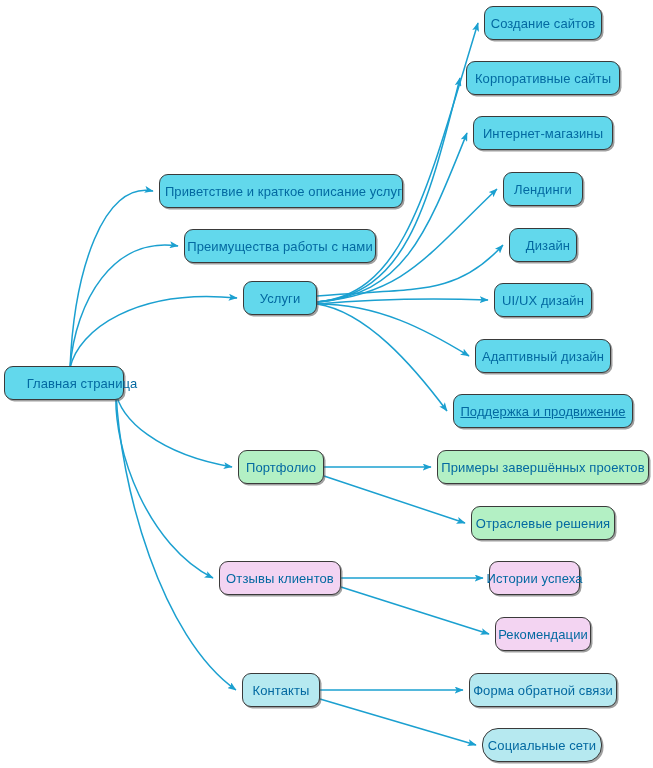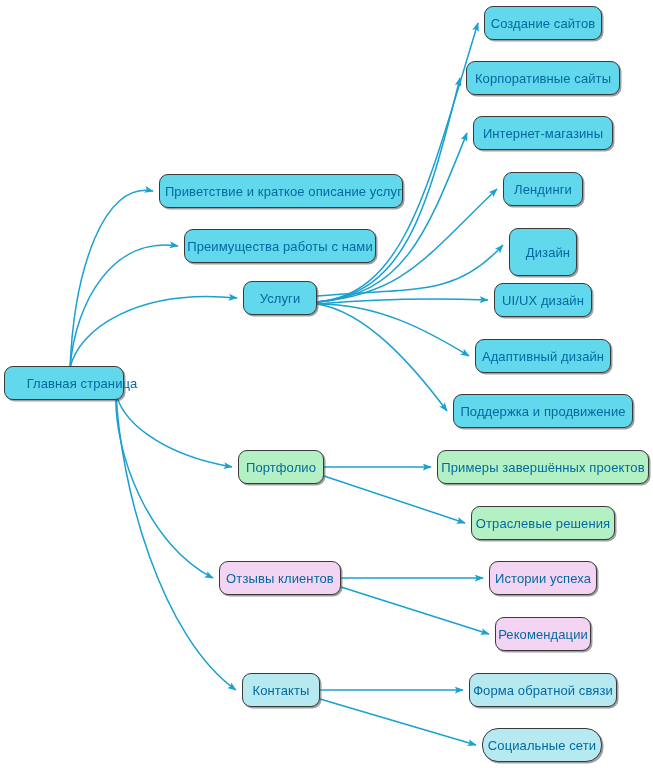--- a/index.html
+++ b/index.html
@@ -102,39 +102,39 @@
       </div>
       <div class="node fill-cyan" style="left: 466px; top: 61px; width: 154px; height: 34px;">
         <span>Корпоративные сайты</span>
       </div>
       <div class="node fill-cyan" style="left: 473px; top: 116px; width: 140px; height: 34px;">
         <span>Интернет-магазины</span>
       </div>
       <div class="node fill-cyan" style="left: 503px; top: 172px; width: 80px; height: 34px;">
         <span>Лендинги</span>
       </div>
-      <div class="node fill-cyan" style="left: 509px; top: 228px; width: 68px; height: 48px; padding-left: 10px;">
+      <div class="node fill-cyan" style="left: 509px; top: 228px; width: 68px; height: 34px; padding-left: 10px;">
         <span>Дизайн</span>
       </div>
       <div class="node fill-cyan" style="left: 494px; top: 283px; width: 98px; height: 34px;">
         <span>UI/UX дизайн</span>
       </div>
       <div class="node fill-cyan" style="left: 475px; top: 339px; width: 136px; height: 34px;">
         <span>Адаптивный дизайн</span>
       </div>
-      <div class="node fill-cyan" style="left: 453px; top: 394px; width: 180px; height: 34px;">
+      <div class="node fill-cyan" style="left: 453px; top: 394px; width: 180px; height: 34px; text-decoration: underline;">
         <span>Поддержка и продвижение</span>
       </div>
       <div class="node fill-green" style="left: 437px; top: 450px; width: 212px; height: 34px;">
         <span>Примеры завершённых проектов</span>
       </div>
       <div class="node fill-green" style="left: 471px; top: 506px; width: 144px; height: 34px;">
         <span>Отраслевые решения</span>
       </div>
-      <div class="node fill-pink" style="left: 489px; top: 561px; width: 108px; height: 34px; text-align: right;">
+      <div class="node fill-pink" style="left: 489px; top: 561px; width: 91px; height: 34px; text-align: right;">
         <span>Истории успеха</span>
       </div>
       <div class="node fill-pink" style="left: 495px; top: 617px; width: 96px; height: 34px;">
         <span>Рекомендации</span>
       </div>
       <div class="node fill-lightcyan" style="left: 469px; top: 673px; width: 148px; height: 34px;">
         <span>Форма обратной связи</span>
       </div>
       <div class="node fill-lightcyan" style="left: 482px; top: 728px; width: 120px; height: 34px; border-radius: 16px;">
         <span>Социальные сети</span>

